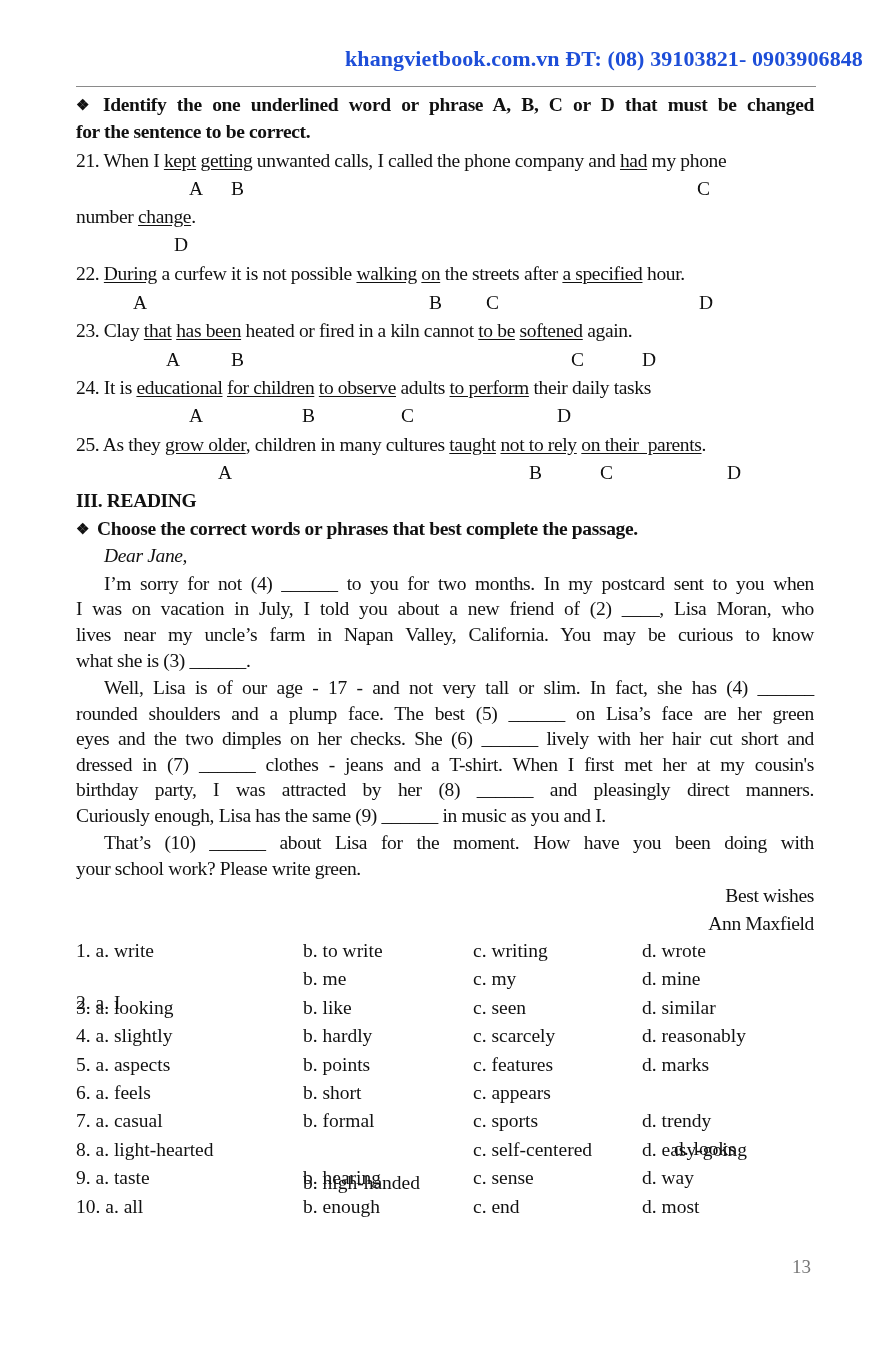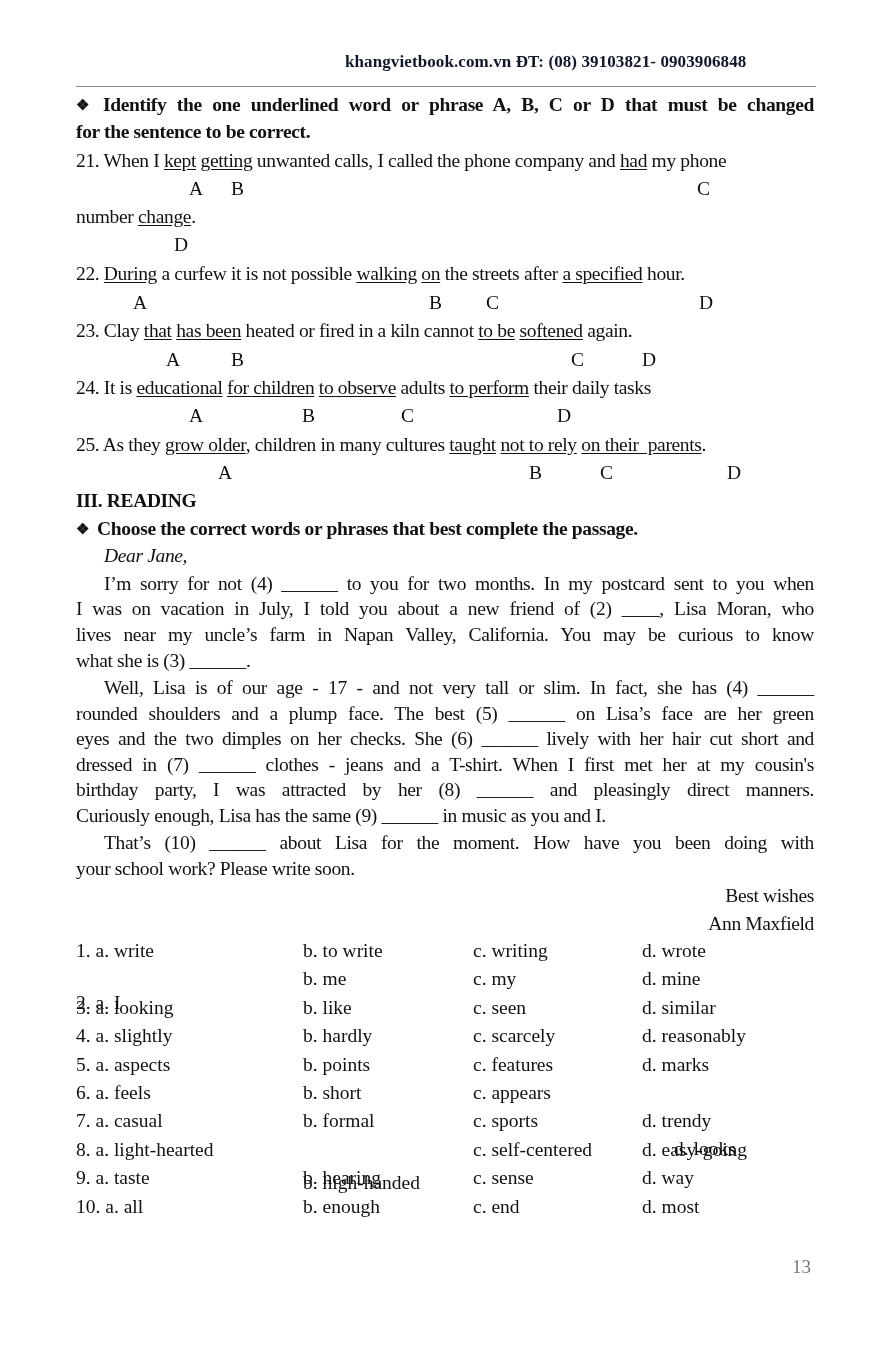--- a/index.html
+++ b/index.html
@@ -1,19 +1,19 @@
 <!DOCTYPE html>
 <html><head>
 <meta charset="utf-8">
 <style>
   html, body { margin: 0; padding: 0; background: #ffffff; }
   body { width: 892px; height: 1346px; position: relative; overflow: hidden;
          font-family: "Liberation Serif", serif; color: #111; }
   .abs { position: absolute; white-space: nowrap; }
-  .header { left: 345px; top: 52px; font-size: 17px; color: #0f172a; font-weight: bold; letter-spacing: 0.1px; }
+  .header { left: 345px; top: 46px; font-size: 22px; color: #1d4ed8; font-weight: bold; letter-spacing: 0.1px; }
   .header-rule { left: 76px; top: 86px; width: 740px; height: 0; border-top: 1.5px solid #8a8a8a; }
   .line { left: 76px; font-size: 19.5px; letter-spacing: -0.35px; }
   .bold { font-weight: bold; }
   .just { width: 738px; text-align: justify; text-align-last: justify; }
   u { text-decoration: underline; text-underline-offset: 2px; }
   .lbl { font-size: 19.5px; }
   .opt { font-size: 19.5px; }
   .pagenum { left: 792px; top: 1256px; font-size: 19px; color: #777; }
   .diamond { font-size: 15px; margin-right: 8px; position: relative; top: -1px; }
 </style>
@@ -87,21 +87,21 @@
 <div class="abs line" style="top:650px;">what she is (3) ______.</div>
 
 <div class="abs line just" style="left:104px; width:710px; top:677px;">Well, Lisa is of our age - 17 - and not very tall or slim. In fact, she has (4) ______</div>
 <div class="abs line just" style="top:703px;">rounded shoulders and a plump face. The best (5) ______ on Lisa’s face are her green</div>
 <div class="abs line just" style="top:728px;">eyes and the two dimples on her checks. She (6) ______ lively with her hair cut short and</div>
 <div class="abs line just" style="top:754px;">dressed in (7) ______ clothes - jeans and a T-shirt. When I first met her at my cousin's</div>
 <div class="abs line just" style="top:779px;">birthday party, I was attracted by her (8) ______ and pleasingly direct manners.</div>
 <div class="abs line" style="top:805px;">Curiously enough, Lisa has the same (9) ______ in music as you and I.</div>
 
 <div class="abs line just" style="left:104px; width:710px; top:832px;">That’s (10) ______ about Lisa for the moment. How have you been doing with</div>
-<div class="abs line" style="top:858px;">your school work? Please write soon.</div>
+<div class="abs line" style="top:858px;">your school work? Please write green.</div>
 
 <div class="abs line" style="left:auto; right:78px; top:885px;">Best wishes</div>
 <div class="abs line" style="left:auto; right:78px; top:913px;">Ann Maxfield</div>
 
 <div id="options">
     <div class="abs opt" style="left: 76px; top: 940px;"><span>1.</span> <span>a. write</span></div>
     <div class="abs opt" style="left: 303px; top: 940px;"><span>b. to write</span></div>
     <div class="abs opt" style="left: 473px; top: 940px;"><span>c. writing</span></div>
     <div class="abs opt" style="left: 642px; top: 940px;"><span>d. wrote</span></div>
     <div class="abs opt" style="left: 76px; top: 992px; text-align: center;"><span>2.</span> <span>a. I</span></div>

